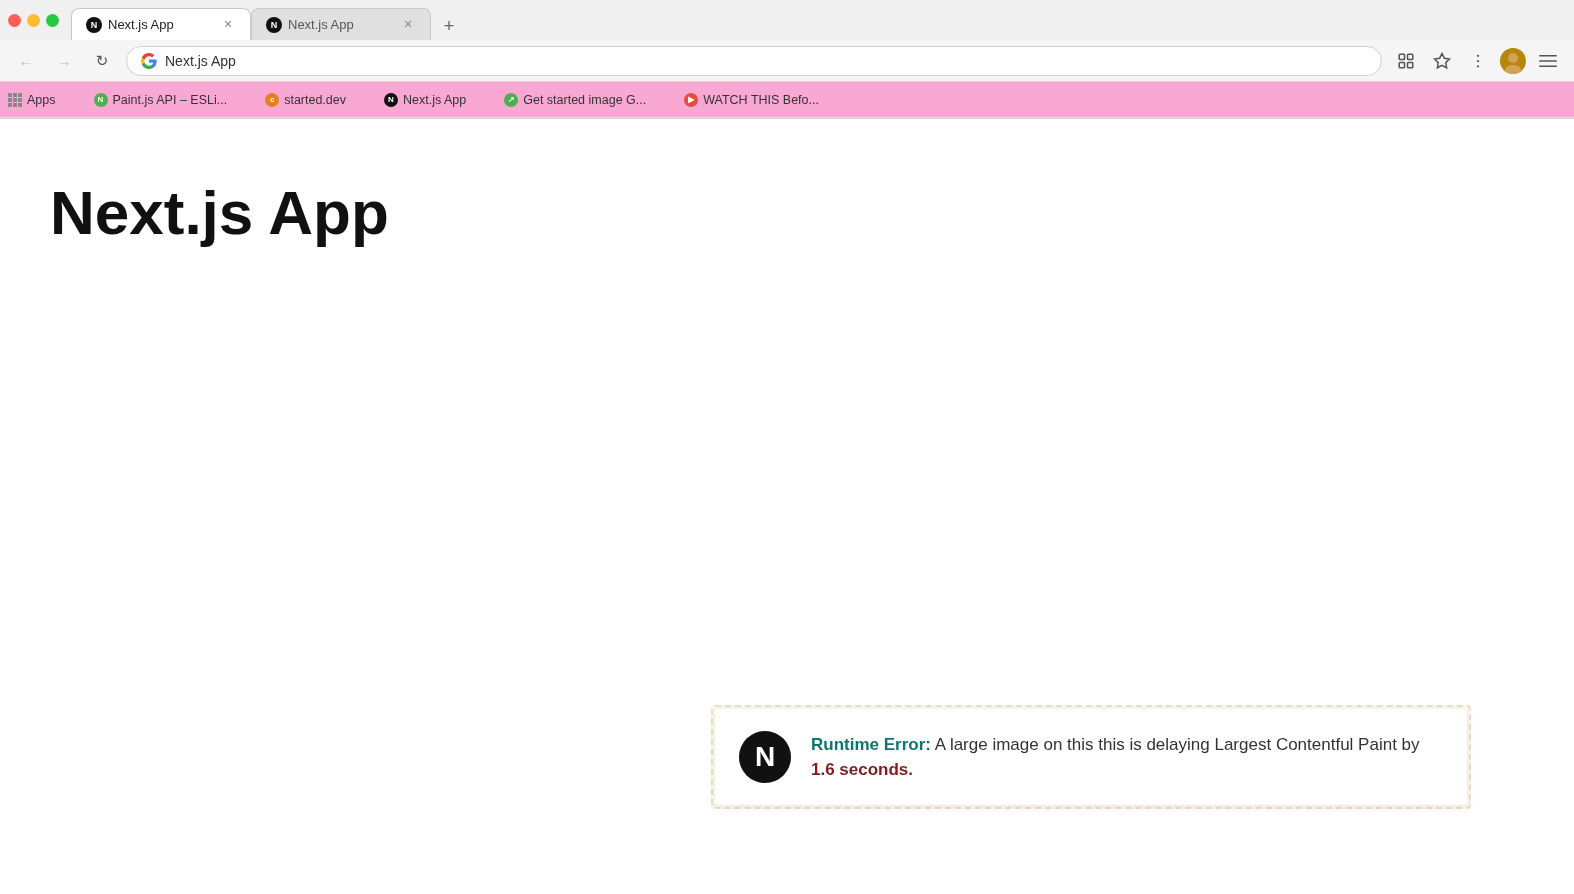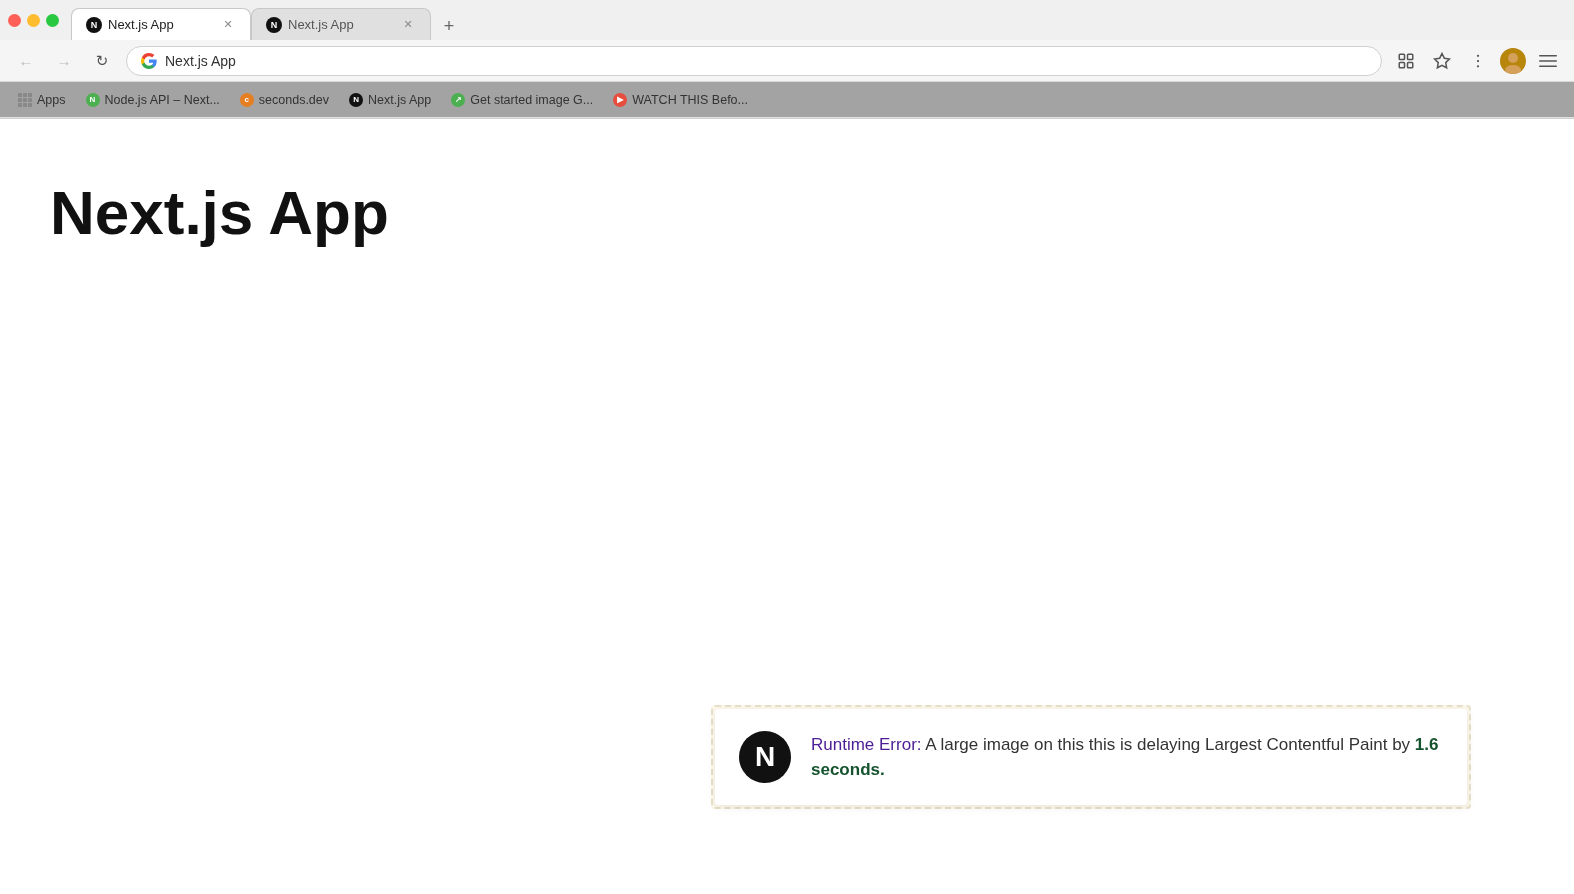--- a/index.html
+++ b/index.html
@@ -30,36 +30,36 @@
     .nav-btn.disabled { color: #bbb; cursor: default; }
 
     .address-bar { flex: 1; display: flex; align-items: center; background: #fff; border: 1px solid #d0d0d0; border-radius: 20px; height: 30px; padding: 0 14px; gap: 8px; }
     .address-text { font-size: 14px; color: #333; flex: 1; }
 
     .toolbar-right { display: flex; align-items: center; gap: 8px; }
     .toolbar-icon { width: 28px; height: 28px; display: flex; align-items: center; justify-content: center; border-radius: 50%; cursor: pointer; color: #555; font-size: 15px; }
     .avatar { width: 26px; height: 26px; border-radius: 50%; background: #c9a96e; display: flex; align-items: center; justify-content: center; overflow: hidden; }
 
     
-    .bookmarks-bar { display: flex; align-items: center; height: 36px; padding: 0 10px; gap: 4px; background: #a3a3a3; border-bottom: 1px solid #e0e0e0; }
+    .bookmarks-bar { display: flex; align-items: center; height: 36px; padding: 0 0; gap: 22px; background: #f9a8d4; border-bottom: 1px solid #e0e0e0; }
     .bookmark-item { display: flex; align-items: center; gap: 5px; padding: 4px 8px; border-radius: 4px; cursor: pointer; font-size: 12.5px; color: #333; white-space: nowrap; }
 
     
     .page-content { background: #fff; min-height: 750px; padding: 60px 50px 40px; position: relative; }
     .page-title { font-size: 62px; font-weight: 800; color: #111; line-height: 1.1; }
 
     
     .error-overlay-wrapper { position: absolute; bottom: 60px; left: 50%; transform: translateX(-10%); width: 760px; }
     .error-overlay-border { border: 2px dashed #e8e0c8; border-radius: 4px; padding: 2px; background: #fdf8ec; }
     .error-overlay { background: #fff; border-radius: 4px; display: flex; align-items: center; gap: 20px; padding: 22px 24px; box-shadow: 0 2px 10px rgba(0,0,0,0.08); }
     .error-next-icon { width: 52px; height: 52px; border-radius: 50%; background: #111; display: flex; align-items: center; justify-content: center; flex-shrink: 0; }
     .error-next-letter { color: #fff; font-size: 28px; font-weight: 800; font-family: -apple-system, BlinkMacSystemFont, sans-serif; }
     .error-text { font-size: 17px; color: #333; line-height: 1.5; }
-    .error-label { color: #4c1d95; font-weight: 400; }
-    .error-bold { font-weight: 700; color: #14532d; }
+    .error-label { color: #0f766e; font-weight: 700; }
+    .error-bold { font-weight: 700; color: #7f1d1d; }
 
     
     .favicon-next { width: 16px; height: 16px; border-radius: 50%; background: #111; display: flex; align-items: center; justify-content: center; flex-shrink: 0; }
     .favicon-next span { color: #fff; font-size: 9px; font-weight: 900; }
 
     
     .google-g { width: 16px; height: 16px; flex-shrink: 0; position: relative; }
 
     
     .fav-circle { width: 14px; height: 14px; border-radius: 50%; display: flex; align-items: center; justify-content: center; font-size: 8px; font-weight: bold; flex-shrink: 0; }
@@ -162,26 +162,26 @@
         <rect x="10" y="5" width="4" height="4" rx="0.5" fill="#888"></rect>
         <rect x="0" y="10" width="4" height="4" rx="0.5" fill="#888"></rect>
         <rect x="5" y="10" width="4" height="4" rx="0.5" fill="#888"></rect>
         <rect x="10" y="10" width="4" height="4" rx="0.5" fill="#888"></rect>
       </svg>
       <span>Apps</span>
     </div>
 
     <div class="bookmark-item">
       <div class="fav-circle" style="background:#4caf50;color:#fff;">N</div>
-      <span>Node.js API – Next...</span>
+      <span>Paint.js API – ESLi...</span>
     </div>
 
     <div class="bookmark-item">
       <div class="fav-circle" style="background:#e67e22;color:#fff;">c</div>
-      <span>seconds.dev</span>
+      <span>started.dev</span>
     </div>
 
     <div class="bookmark-item">
       <div class="fav-circle" style="background:#111;color:#fff;">N</div>
       <span>Next.js App</span>
     </div>
 
     <div class="bookmark-item">
       <div class="fav-circle" style="background:#4caf50;color:#fff;">↗</div>
       <span>Get started image G...</span>

